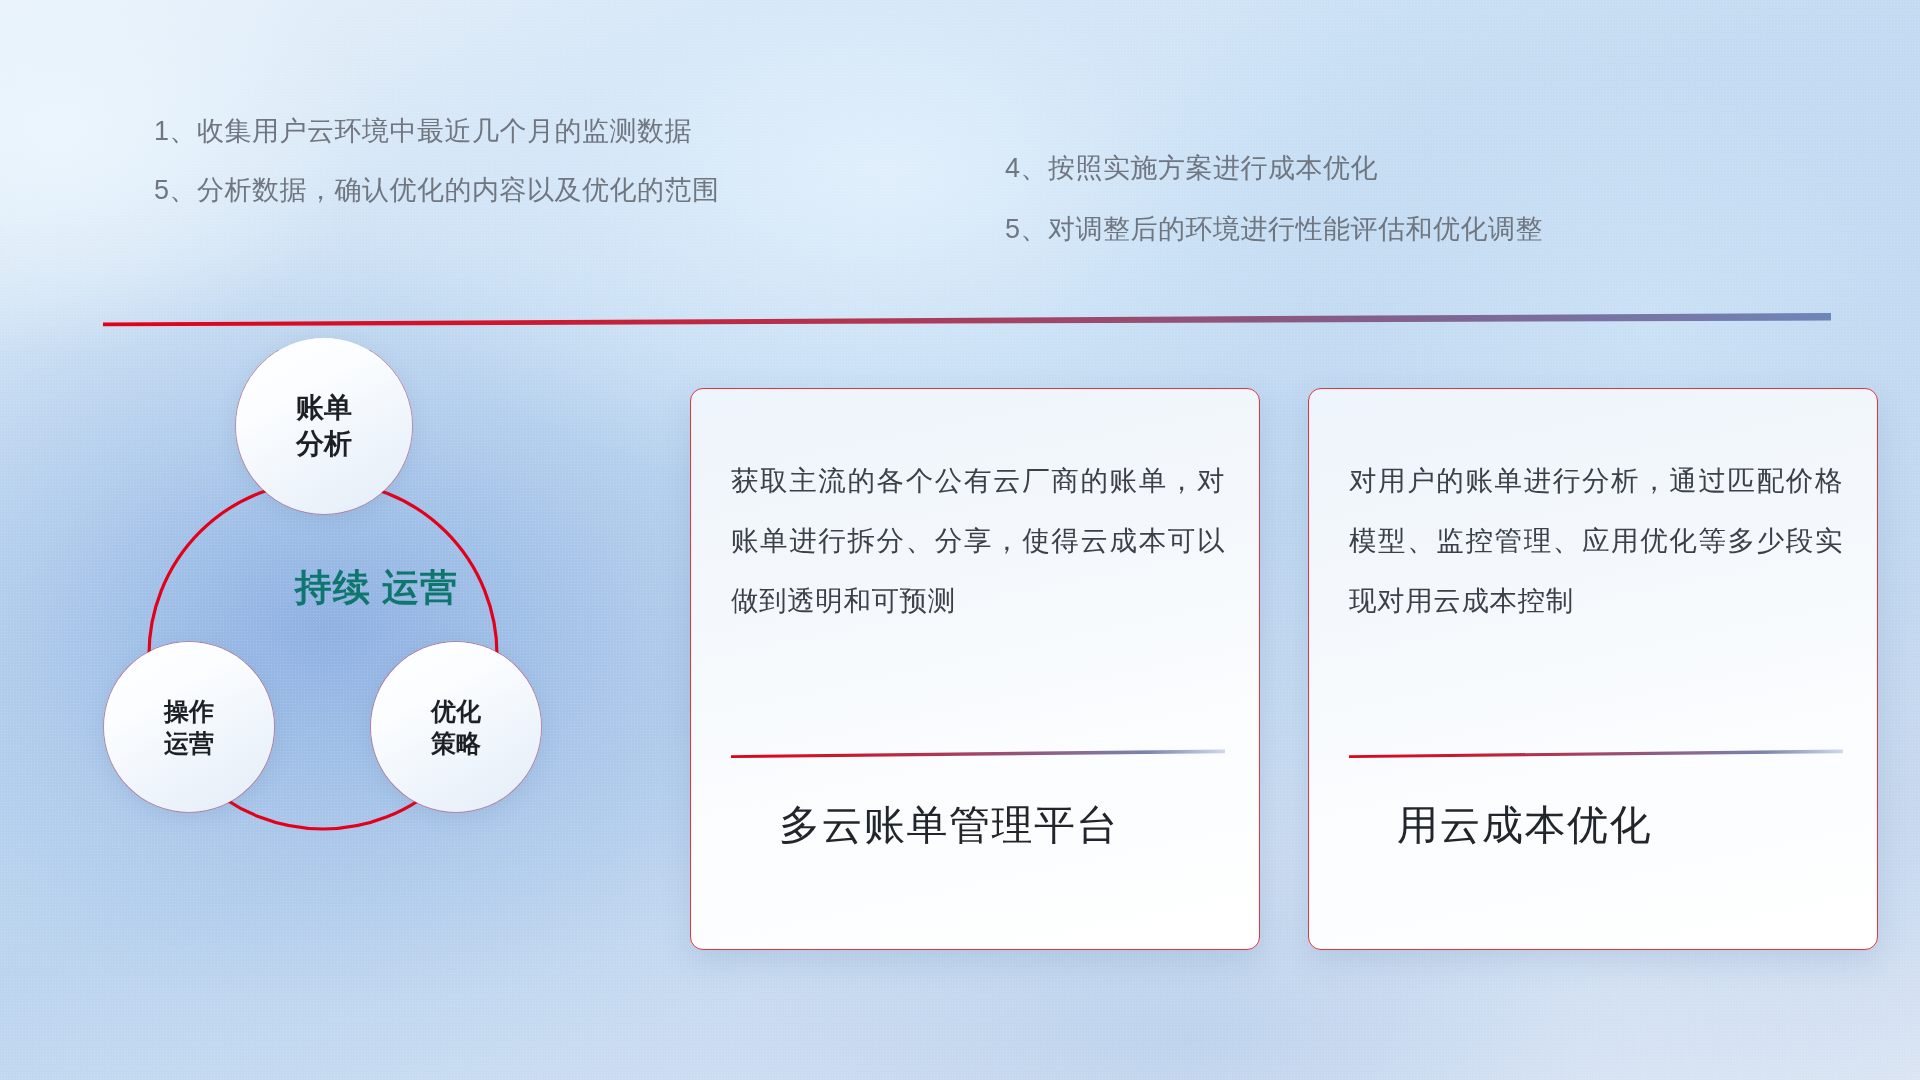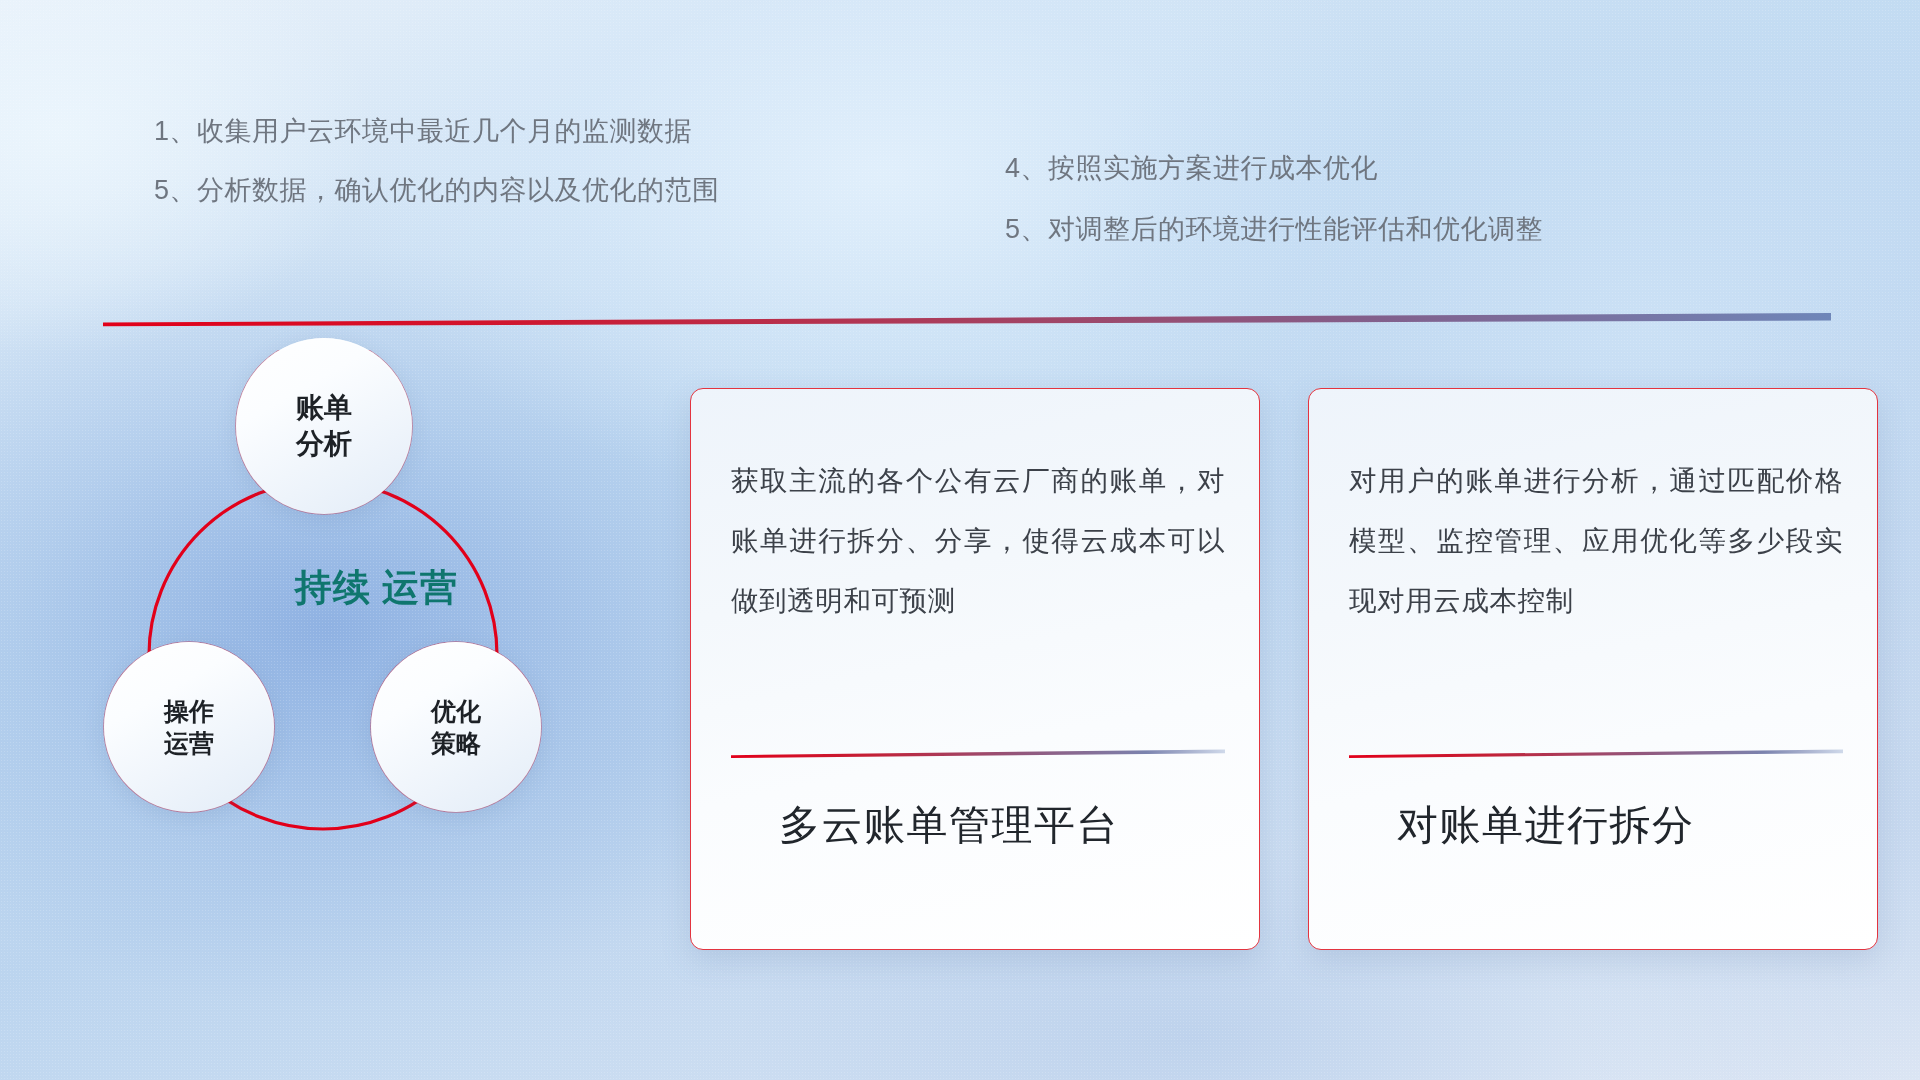--- a/index.html
+++ b/index.html
@@ -228,16 +228,16 @@
             <stop offset="0" stop-color="#e2001a"></stop>
             <stop offset="0.28" stop-color="#c41f35"></stop>
             <stop offset="0.58" stop-color="#93557a"></stop>
             <stop offset="0.84" stop-color="#7b83ae"></stop>
             <stop offset="1" stop-color="#cfd9ea"></stop>
           </linearGradient>
         </defs>
         <path d="M0,6.2 L496,0.4 L496,4.2 L0,9 Z" fill="url(#cardGrad2)"></path>
       </svg>
     </div>
-    <div class="card-title">对账单进行拆分</div>
+    <div class="card-title">用云成本优化</div>
   </div>
 
 </div>
 
 </body></html>

